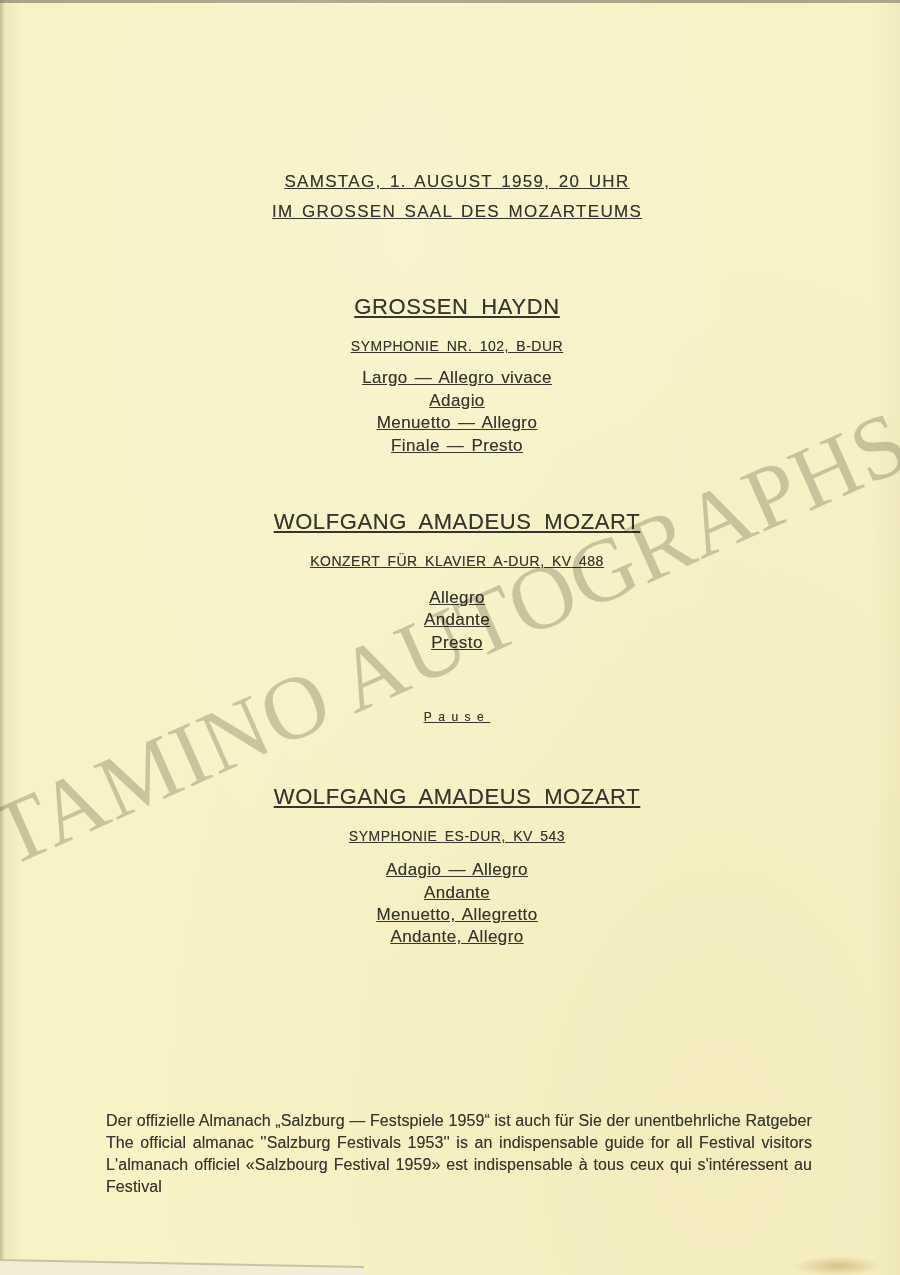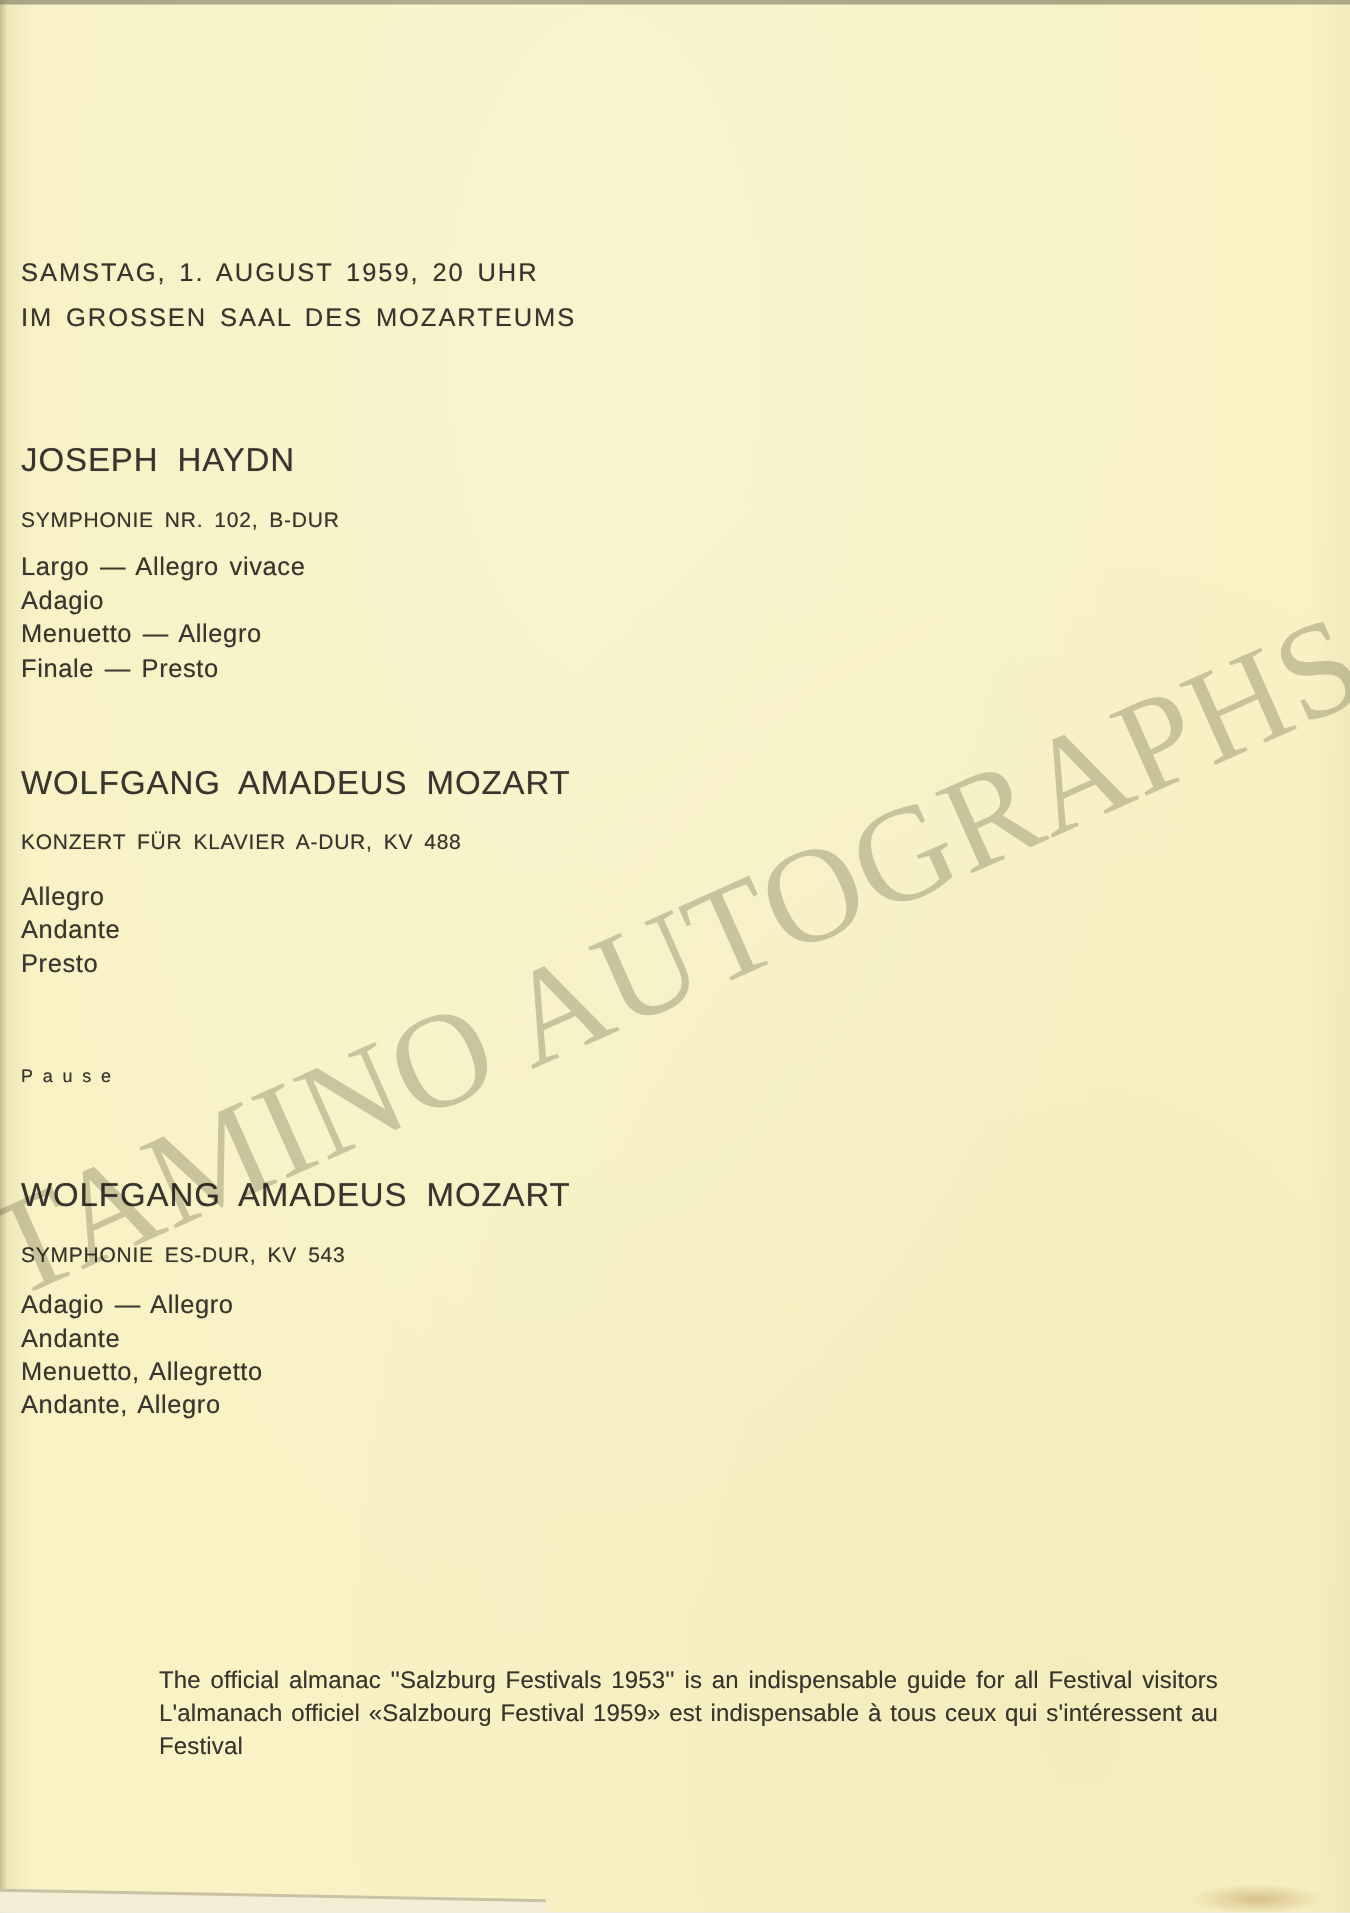--- a/index.html
+++ b/index.html
@@ -33,22 +33,23 @@
     transform: rotate(1.1deg);
     transform-origin: left top;
   }
   .smudge-bottom-right {
     position: absolute; left: 793px; top: 1256px; width: 90px; height: 20px;
     background: radial-gradient(ellipse, rgba(178,138,72,0.45), rgba(178,138,72,0) 70%);
   }
   
   .line {
     position: absolute; left: 14px; right: 0;
-    text-align: left; white-space: nowrap; line-height: 1;
+    text-align: center; white-space: nowrap; line-height: 1;
     text-shadow: 0 0 0.5px rgba(55,53,45,0.55);
+    text-decoration: underline;
   }
   .header-line  { font-size: 17px; letter-spacing: 1.3px; word-spacing: 2.5px; }
   .composer     { font-size: 22px; letter-spacing: 0.6px; word-spacing: 6px; }
   .work         { font-size: 14px; letter-spacing: 0.5px; word-spacing: 3px; }
   .movement     { font-size: 17px; letter-spacing: 0.4px; word-spacing: 2px; }
   .pause        { font-size: 12px; letter-spacing: 6.5px; }
   .footer {
     position: absolute; left: 106px; width: 706px; top: 1110px;
   }
   .footer-line {
@@ -72,21 +73,21 @@
 <body>
 
 <div class="page">
 
   <div class="edge-top"></div>
   <div class="edge-left"></div>
 
   <div class="line header-line" style="top:173px">SAMSTAG, 1. AUGUST 1959, 20 UHR</div>
   <div class="line header-line" style="top:203px">IM GROSSEN SAAL DES MOZARTEUMS</div>
 
-  <div class="line composer" style="top:296px">JOSEPH HAYDN</div>
+  <div class="line composer" style="top:296px">GROSSEN HAYDN</div>
   <div class="line work" style="top:339px">SYMPHONIE NR. 102, B-DUR</div>
   <div class="line movement" style="top:369px">Largo — Allegro vivace</div>
   <div class="line movement" style="top:392px">Adagio</div>
   <div class="line movement" style="top:414px">Menuetto — Allegro</div>
   <div class="line movement" style="top:437px">Finale — Presto</div>
 
   <div class="line composer" style="top:511px">WOLFGANG AMADEUS MOZART</div>
   <div class="line work" style="top:554px">KONZERT FÜR KLAVIER A-DUR, KV 488</div>
   <div class="line movement" style="top:589px">Allegro</div>
   <div class="line movement" style="top:611px">Andante</div>
@@ -95,20 +96,21 @@
   <div class="line pause" style="top:711px">Pause</div>
 
   <div class="line composer" style="top:786px">WOLFGANG AMADEUS MOZART</div>
   <div class="line work" style="top:829px">SYMPHONIE ES-DUR, KV 543</div>
   <div class="line movement" style="top:861px">Adagio — Allegro</div>
   <div class="line movement" style="top:884px">Andante</div>
   <div class="line movement" style="top:906px">Menuetto, Allegretto</div>
   <div class="line movement" style="top:928px">Andante, Allegro</div>
 
   <div class="footer">
+    <div class="footer-line">Der offizielle Almanach „Salzburg — Festspiele 1959“ ist auch für Sie der unentbehrliche Ratgeber</div>
     <div class="footer-line">The official almanac ''Salzburg Festivals 1953'' is an indispensable guide for all Festival visitors</div>
     <div class="footer-line">L'almanach officiel «Salzbourg Festival 1959» est indispensable à tous ceux qui s'intéressent au Festival</div>
   </div>
 
   <div class="watermark">TAMINO AUTOGRAPHS</div>
 
   <div class="edge-bottom-left"></div>
   <div class="smudge-bottom-right"></div>
 
 </div>

